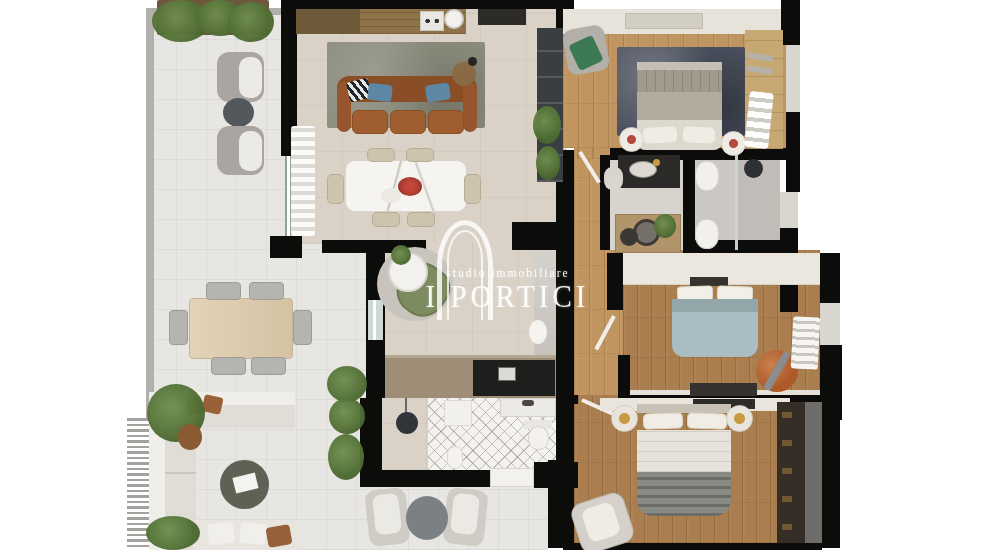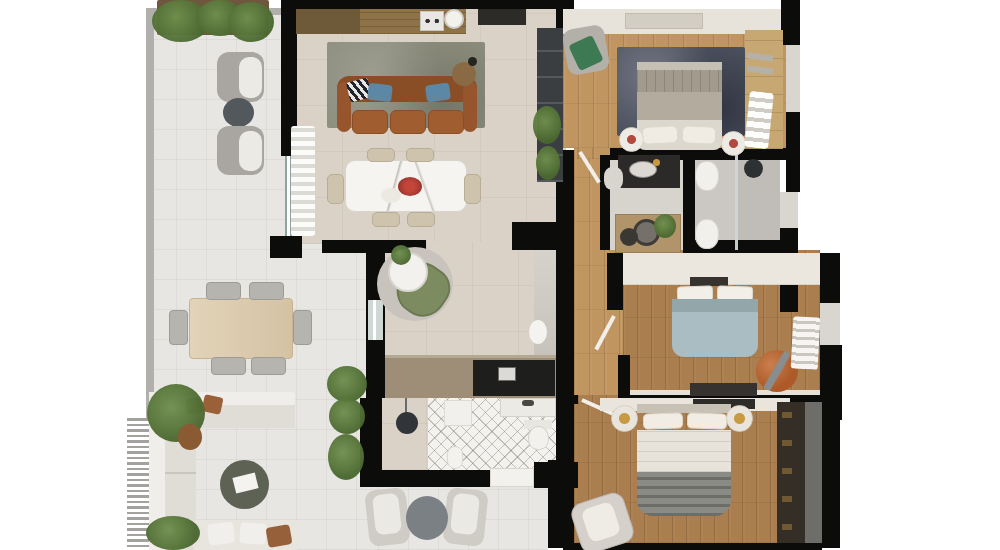--- a/index.html
+++ b/index.html
@@ -251,14 +251,20 @@
   <div class="px" style="left:452px;top:494px;width:26px;height:40px;background:#ebe9e4;border-radius:8px;transform:rotate(6deg);"></div>
   <div class="px r" style="left:406px;top:496px;width:42px;height:44px;background:#7b8084;"></div>
 
   <div class="px plant" style="left:147px;top:384px;width:58px;height:58px;"></div>
   <div class="px r" style="left:178px;top:424px;width:24px;height:26px;background:#8a5a33;"></div>
   <div class="px plant" style="left:146px;top:516px;width:54px;height:34px;"></div>
   <div class="px plant" style="left:327px;top:366px;width:40px;height:36px;"></div>
   <div class="px plant" style="left:329px;top:398px;width:36px;height:36px;"></div>
   <div class="px plant" style="left:328px;top:434px;width:36px;height:46px;"></div>
 
+  <div class="px" style="left:390px;top:212px;width:190px;height:125px;z-index:50;">
+    <div style="position:absolute;left:47px;top:8px;width:56px;height:100px;border:5px solid rgba(255,255,255,.82);border-bottom:none;border-radius:28px 28px 0 0 / 46px 46px 0 0;box-sizing:border-box;"></div>
+    <div style="position:absolute;left:57px;top:18px;width:36px;height:90px;border:2px solid rgba(255,255,255,.78);border-bottom:none;border-radius:18px 18px 0 0 / 30px 30px 0 0;box-sizing:border-box;"></div>
+    <div class="wm-txt" style="position:absolute;left:38px;top:55px;width:160px;font-size:11.5px;letter-spacing:2px;font-family:'Liberation Serif',serif;">studio immobiliare</div>
+    <div class="wm-txt" style="position:absolute;left:30px;top:68px;width:175px;font-size:29px;letter-spacing:4px;font-family:'Liberation Serif',serif;font-weight:400;transform:scaleY(1.08);">I PORTICI</div>
+  </div>
 
 </div>
 
 </body></html>

